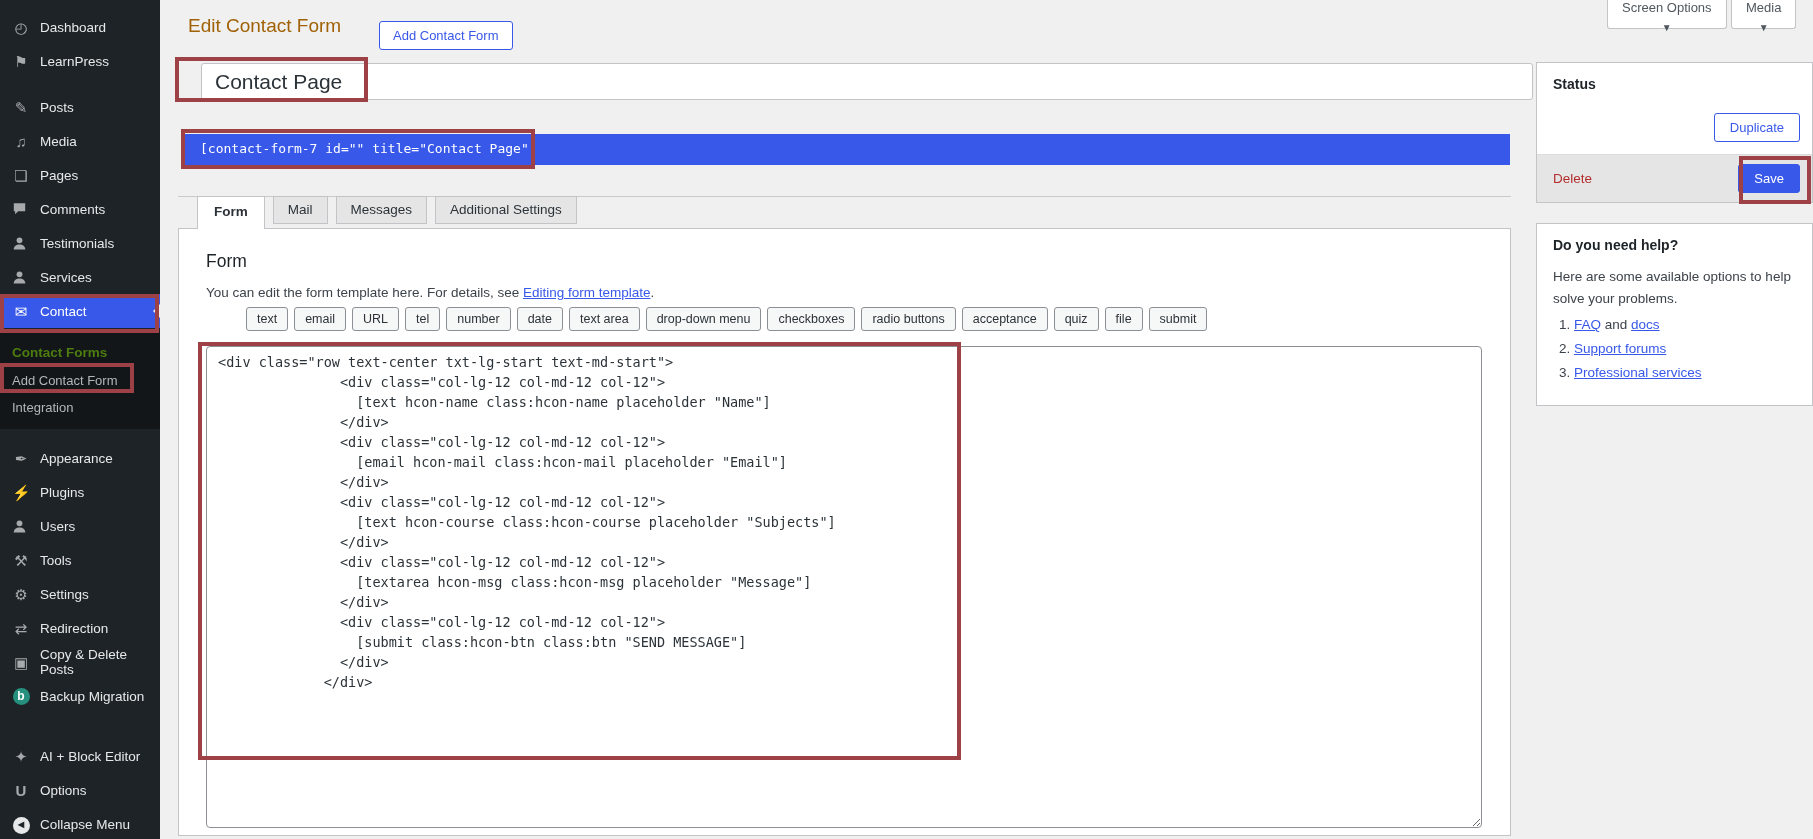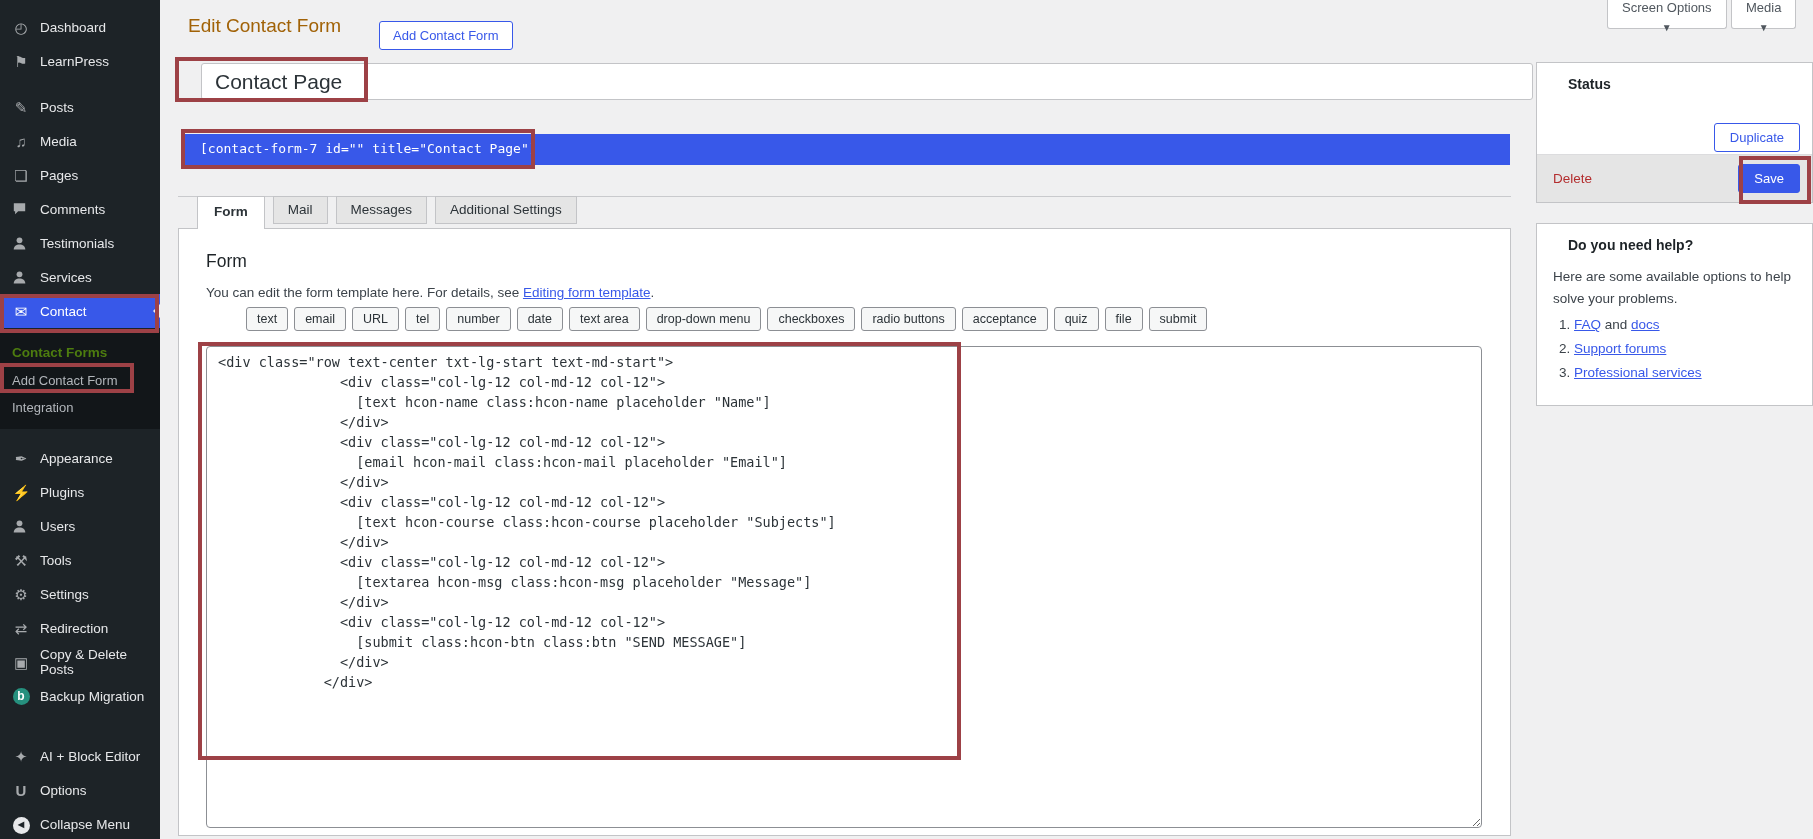--- a/index.html
+++ b/index.html
@@ -44,22 +44,22 @@
   #panel-heading { position:absolute; left:27px; top:22px; font-size:17.5px; font-weight:500; color:#1d2327; }
   #panel-desc { position:absolute; left:27px; top:56px; font-size:13.5px; color:#3c434a; }
   #panel-desc a { color:#3858e9; text-decoration:underline; cursor:pointer; }
   #tagrow { position:absolute; left:27px; top:78px; display:flex; gap:6px;padding-left:40px; }
   .tagbtn { background:#f6f7f7; border:1px solid #8c8f94; border-radius:3px; color:#2c3338; font-size:12.5px; padding:4px 10px; cursor:pointer; font-family:inherit; white-space:nowrap; }
   #form-code { position:absolute; left:27px; top:117px; width:1276px; height:482px; border:1px solid #8c8f94; border-radius:4px; background:#fff; resize:both; font-family:"DejaVu Sans Mono", monospace; font-size:13.5px; line-height:20px; color:#2c3338; padding:5px 11px; white-space:pre; overflow:auto; }
 
   
   .side-box { position:absolute; left:1536px; width:277px; background:#fff; border:1px solid #c3c4c7; }
   #status-box { top:62px; height:141px; }
-  .box-head { font-size:14px; font-weight:bold; color:#1d2327; padding:13px 16px 0;margin-left:15px; }
-  #dup-row { position:absolute; right:12px; top:60px; }
+  .box-head { font-size:14px; font-weight:bold; color:#1d2327; padding:13px 16px 0; }
+  #dup-row { position:absolute; right:12px; top:50px; }
   #duplicate-btn { background:#fff; border:1px solid #3858e9; border-radius:3px; color:#3858e9; font-size:13px; padding:6px 15px; cursor:pointer; font-family:inherit; }
   #status-footer { position:absolute; left:0; bottom:0; width:100%; height:48px; background:#e5e5e5; border-top:1px solid #dcdcde; display:flex; align-items:center; justify-content:space-between; padding:0 12px 0 16px; }
   #delete-link { color:#b32d2e; font-size:13.5px; text-decoration:none; cursor:pointer; }
   #save-btn { background:#3858e9; border:1px solid #3858e9; border-radius:3px; color:#fff; font-size:13px; padding:6px 15px; cursor:pointer; font-family:inherit; }
   #help-box { top:223px; padding-bottom:16px; }
   #help-text { font-size:13.5px; color:#3c434a; line-height:1.6; padding:13px 16px 4px; }
   #help-list { list-style:none; padding:4px 16px 0 22px; }
   #help-list li { font-size:13.5px; color:#3c434a; margin-bottom:9px; }
   #help-list a { color:#3858e9; text-decoration:underline; cursor:pointer; }
 

